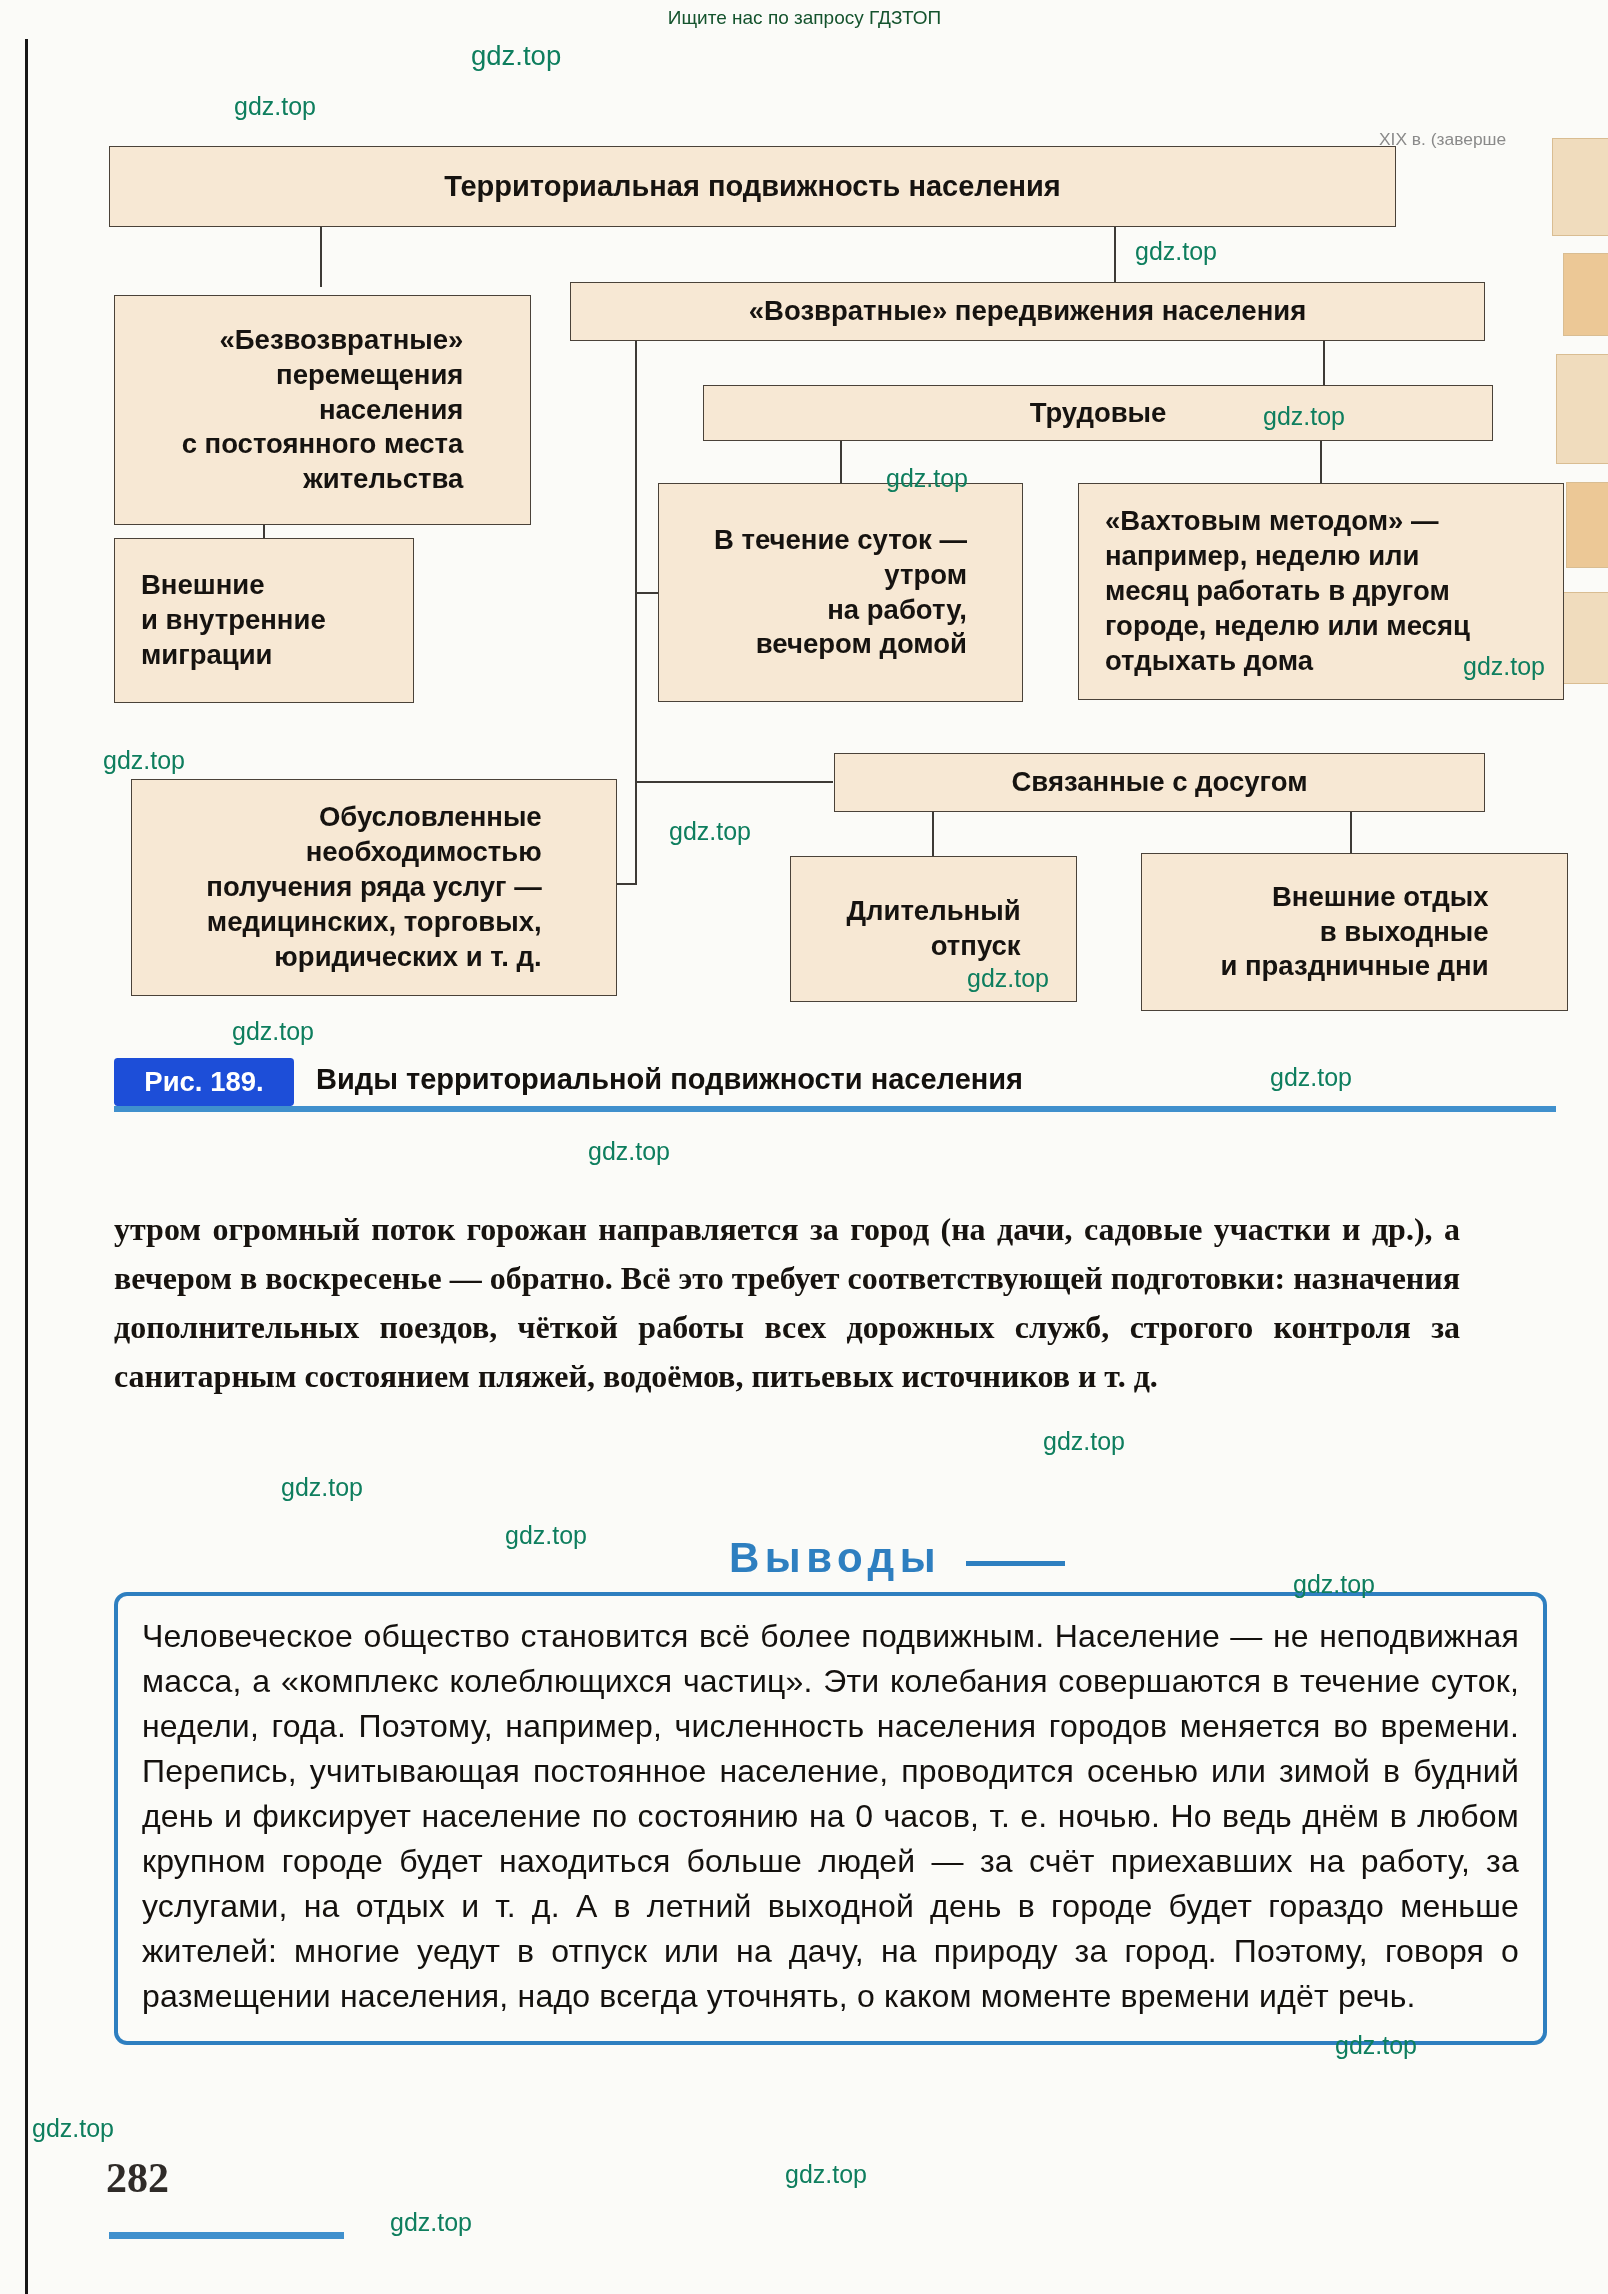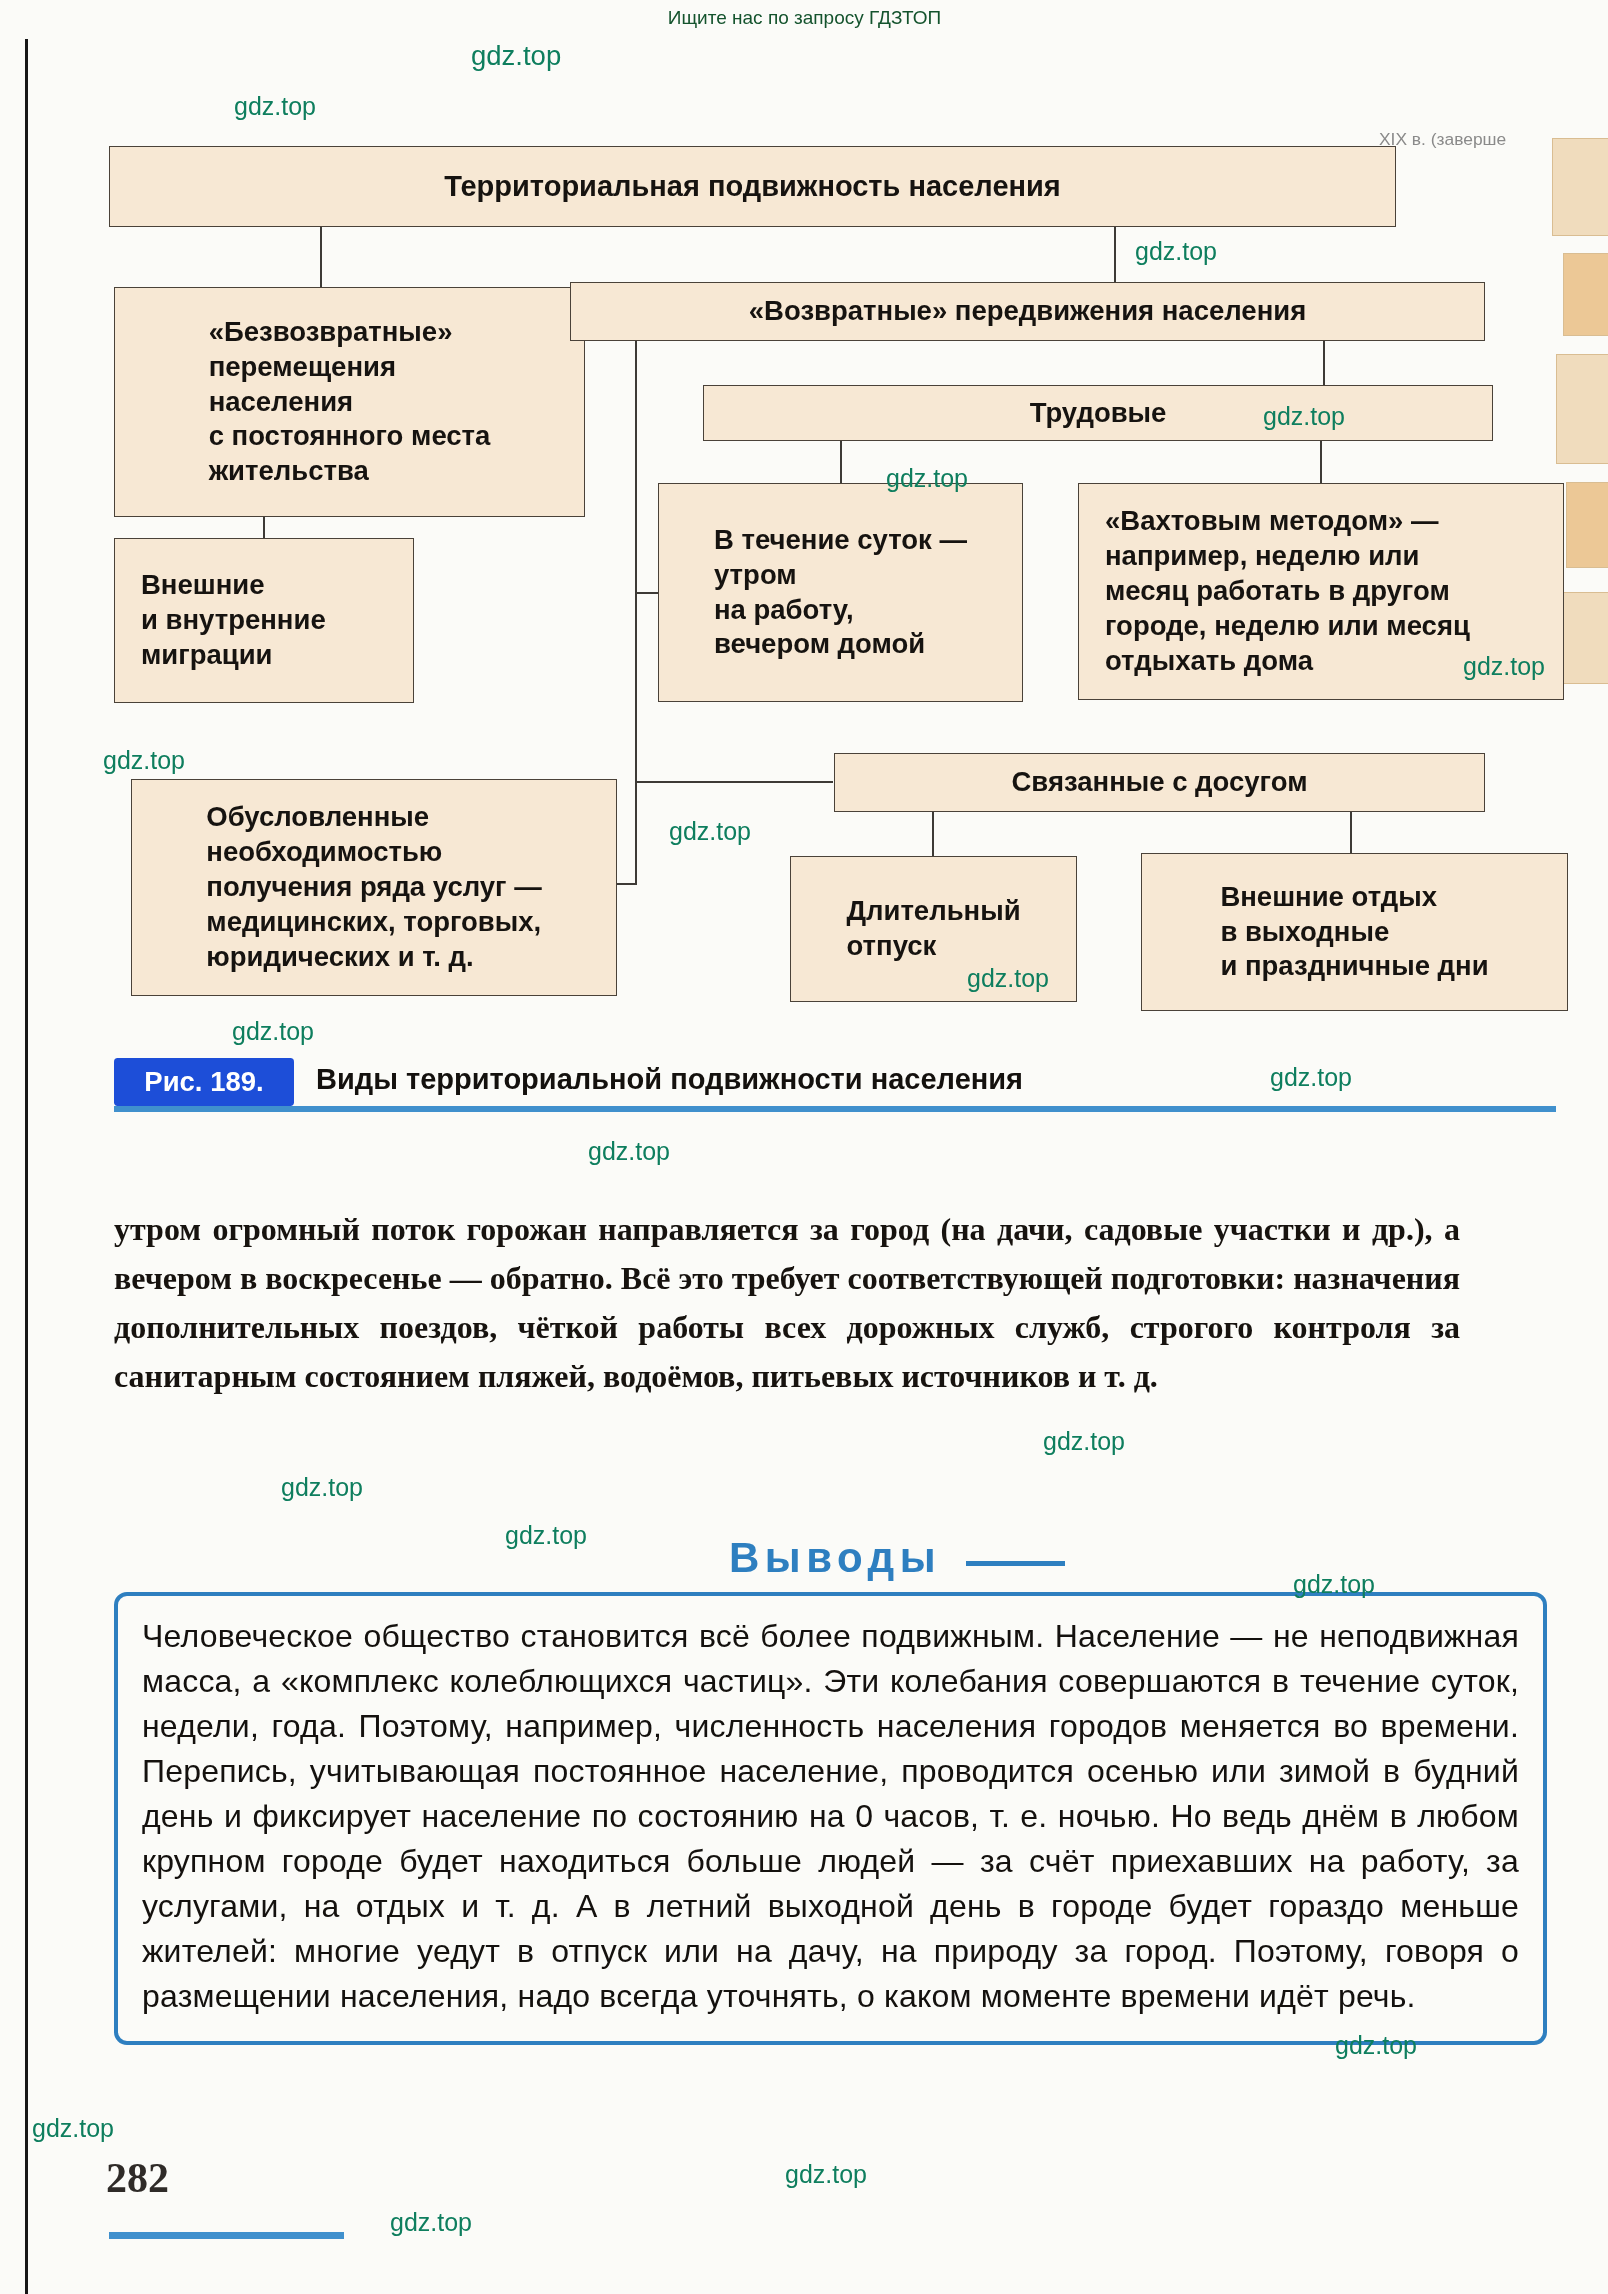--- a/index.html
+++ b/index.html
@@ -18,21 +18,21 @@
   
   .top-note{position:absolute;left:0;top:7.3px;width:100%;text-align:center;font-size:19px;color:#14532d;}
   .bottom-note{position:absolute;left:0;top:2266px;width:100%;text-align:center;font-size:15.6px;color:#2e9e4f;}
   .wm{position:absolute;font-size:25px;color:#0e7e5e;z-index:6;white-space:nowrap;}
   .wm.big{font-size:27.5px;}
   
   .fbox{
     position:absolute;z-index:2;
     background:#f7e8d4;border:1.8px solid #4a4239;
     display:flex;align-items:center;justify-content:center;
-    text-align:left;white-space:pre-line;
+    text-align:right;white-space:pre-line;
     font-weight:bold;color:#161310;font-size:27.5px;line-height:1.27;
     box-sizing:border-box;padding:3.7px 9.2px;
   }
   .fbox.left{justify-content:flex-start;text-align:left;padding-left:26px;}
   .fbox.root{font-size:29px;}
   .cline{position:absolute;background:#3d3a36;z-index:1;}
   
   .fig-badge{
     position:absolute;left:114px;top:1058px;width:180px;height:48px;
     background:#1d4ed8;color:#ffffff;border-radius:3.7px;
@@ -111,21 +111,21 @@
   <div class="cline" style="left:1320px;top:441px;width:1.8px;height:42px;"></div>
   <div class="cline" style="left:263px;top:516px;width:1.8px;height:22px;"></div>
   <div class="cline" style="left:635px;top:341px;width:1.8px;height:544px;"></div>
   <div class="cline" style="left:635px;top:592px;width:25px;height:1.8px;"></div>
   <div class="cline" style="left:635px;top:781px;width:198px;height:1.8px;"></div>
   <div class="cline" style="left:615px;top:883px;width:22px;height:1.8px;"></div>
   <div class="cline" style="left:932px;top:812px;width:1.8px;height:44px;"></div>
   <div class="cline" style="left:1350px;top:812px;width:1.8px;height:41px;"></div>
 
   <div class="fbox root" style="left:109px;top:146px;width:1287px;height:81px;">Территориальная подвижность населения</div>
-  <div class="fbox" style="left:114px;top:287px;width:471px;height:230px;">«Безвозвратные»
+  <div class="fbox" style="left:114px;top:295px;width:417px;height:230px;">«Безвозвратные»
 перемещения
 населения
 с постоянного места
 жительства</div>
   <div class="fbox" style="left:570px;top:282px;width:915px;height:59px;">«Возвратные» передвижения населения</div>
   <div class="fbox" style="left:695px;top:385px;width:790px;height:56px;margin-left:8px;">Трудовые</div>
   <div class="fbox" style="left:658px;top:483px;width:365px;height:219px;">В течение суток —
 утром
 на работу,
 вечером домой</div>

